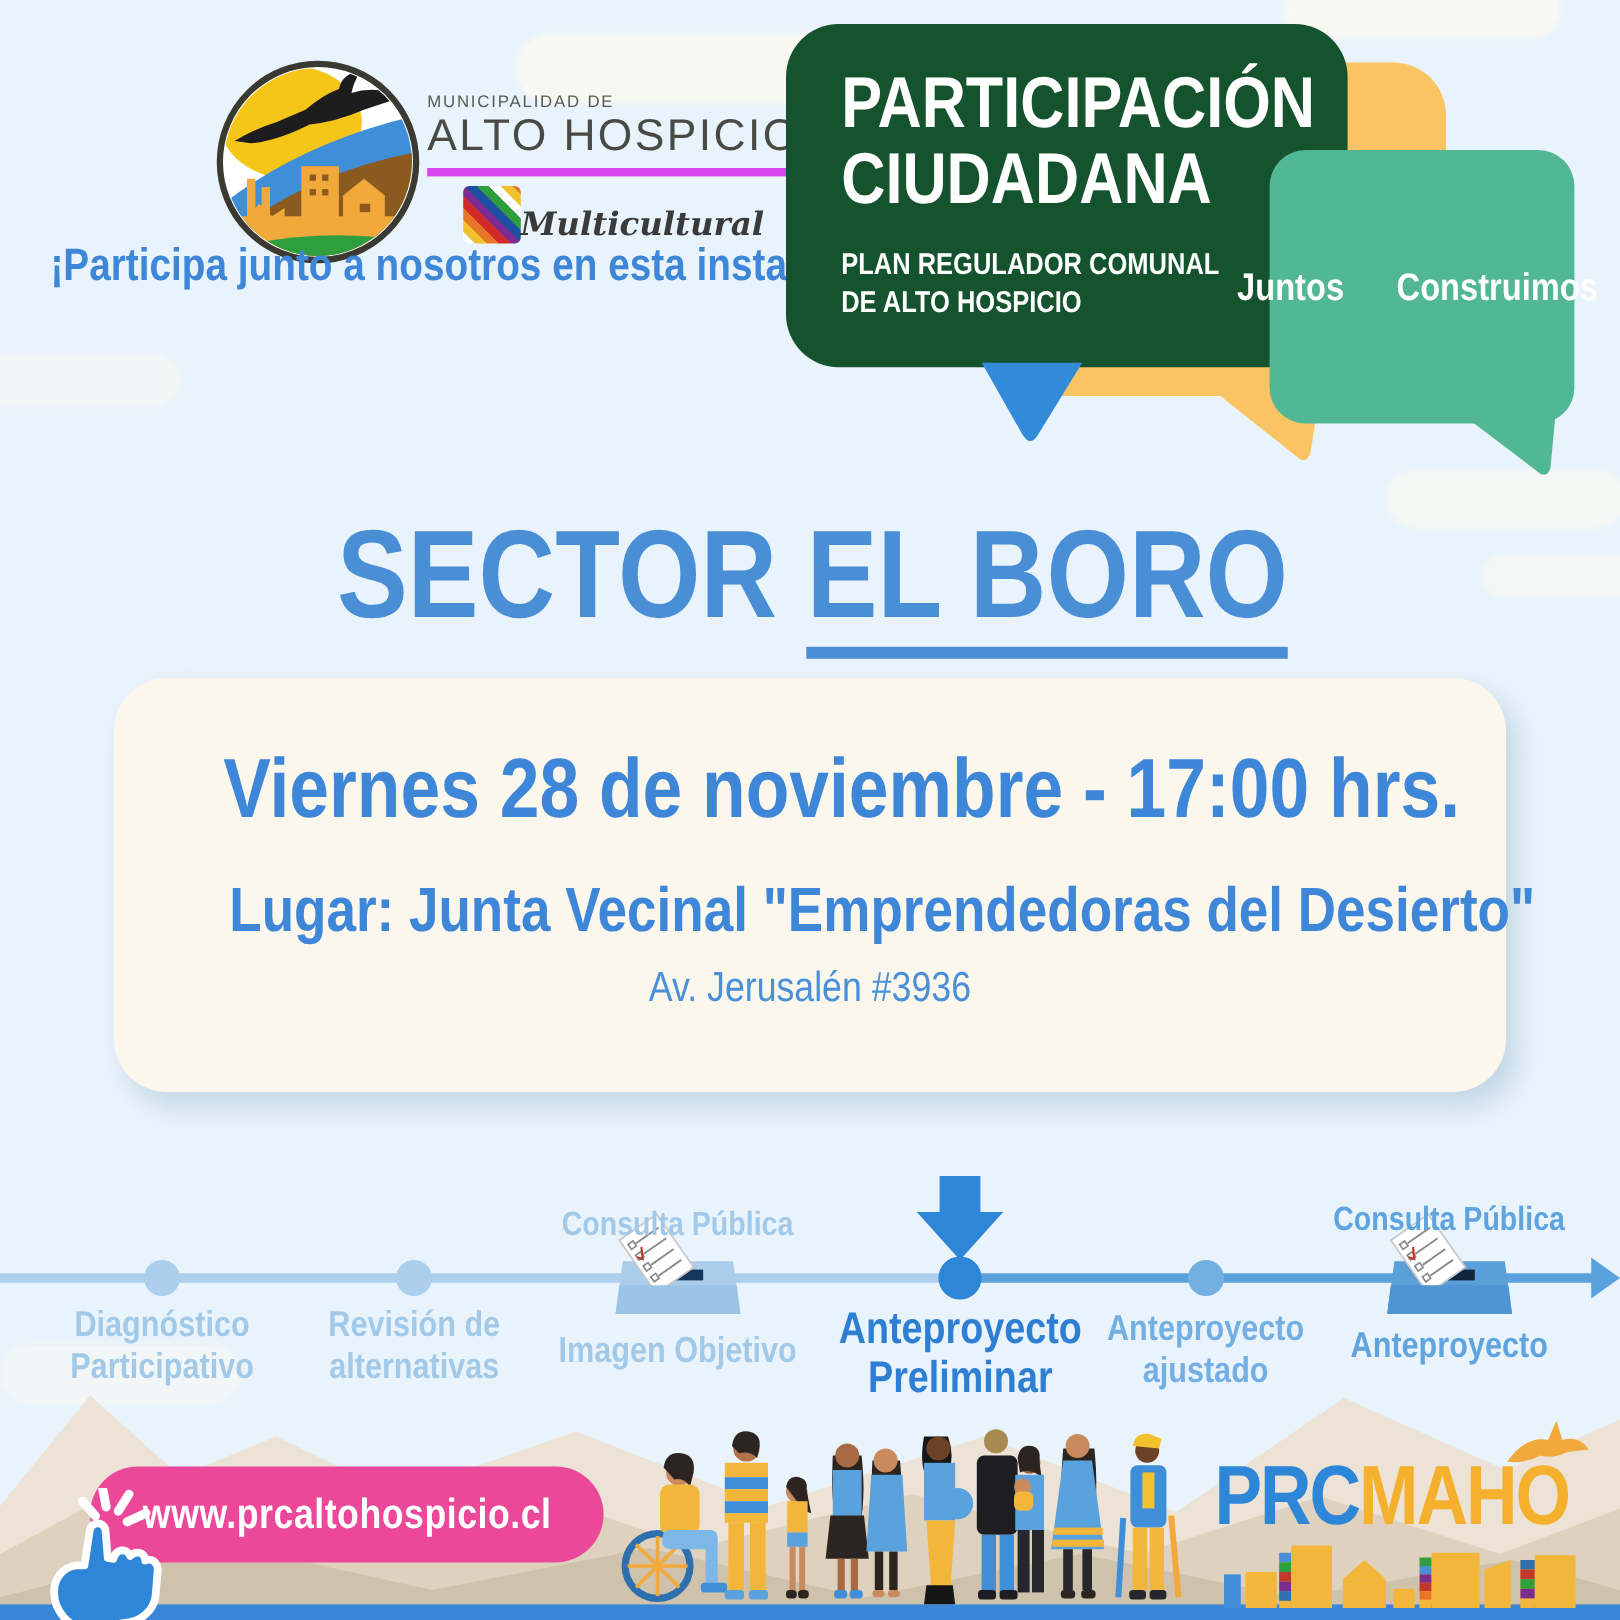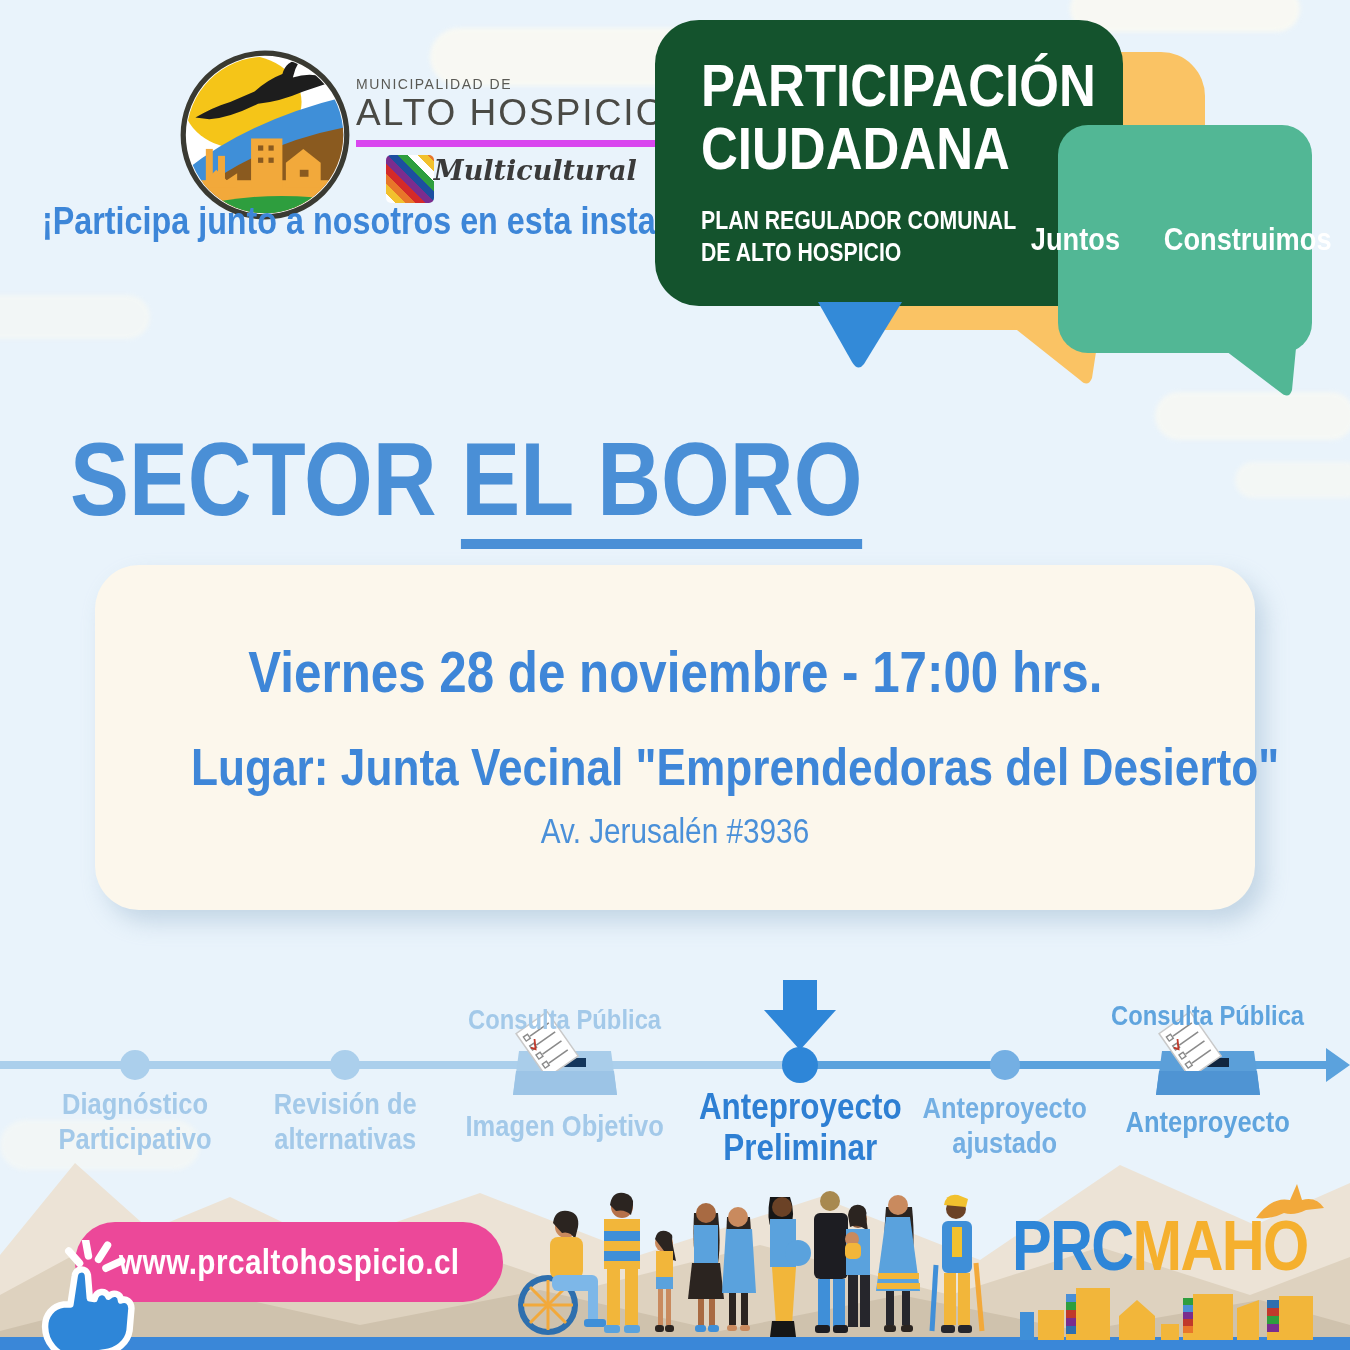--- a/index.html
+++ b/index.html
@@ -9,40 +9,40 @@
   }
   .abs{position:absolute;}
   .cond{display:inline-block; transform:scaleX(.85); transform-origin:center;}
   .cond-l{display:inline-block; transform:scaleX(.85); transform-origin:left center;}
   
   .cloud{position:absolute; background:#fbfaf2; border-radius:60px; opacity:.85; filter:blur(2px);}
   
   #muni-text{left:356px; top:76px;}
   .muni-small{font-size:14px; letter-spacing:1.5px; color:#5a5a55; font-weight:400;}
   .muni-large{font-size:37px; letter-spacing:2px; color:#4a4a45; font-weight:400; border-bottom:7px solid #d946ef; padding-bottom:6px;}
-  .muni-row{display:flex; align-items:flex-start; margin-top:8px; justify-content:center;}
+  .muni-row{display:flex; align-items:flex-end; margin-top:8px; justify-content:center;}
   .wiphala{width:48px; height:48px; border-radius:5px;
     background:repeating-linear-gradient(45deg,#ffffff 0 7px,#f2c12e 7px 14px,#e8762a 14px 21px,#d42a2a 21px 28px,#7a2d8e 28px 35px,#1c4fa0 35px 42px,#2e9e3e 42px 49px);}
   .multicultural{font-family:"DejaVu Serif", serif; font-style:italic; font-weight:700; font-size:27px; color:#3a3a3a;}
   #tagline{left:42px; top:200px; font-size:38px; font-weight:700; color:#3d86d8; white-space:nowrap;}
   
   #bubble-yellow{left:835px; top:52px; width:370px; height:278px; border-radius:44px; background:#fac364;}
   #bubble-blue{left:655px; top:20px; width:468px; height:286px; border-radius:44px; background:#14532d; color:#fff; padding:34px 0 0 46px; box-sizing:border-box;}
   .blue-title{font-size:60px; font-weight:800; line-height:63px; white-space:nowrap;}
   .blue-sub{font-size:25px; font-weight:700; line-height:32px; margin-top:24px; white-space:nowrap;}
   #bubble-green{left:1058px; top:125px; width:254px; height:228px; border-radius:30px; background:#52b795; color:#fff;
     display:flex; justify-content:center; align-items:center; gap:21px;}
   .green-line{font-size:32px; font-weight:700; white-space:nowrap;}
   
-  #sector-title{left:0; top:420px; width:1143px; text-align:left; color:#4a8fd6; font-size:104px; font-weight:800; white-space:nowrap;}
+  #sector-title{left:0; top:420px; width:1143px; text-align:right; color:#4a8fd6; font-size:104px; font-weight:800; white-space:nowrap;}
   #sector-title .u{border-bottom:10px solid #4a8fd6; padding-bottom:2px;}
   
   #event-card{left:95px; top:565px; width:1160px; height:345px; border-radius:44px; background:#fcf7ec;
     box-shadow:10px 12px 22px rgba(150,180,205,.45); text-align:center;}
-  .card-line1{margin-top:73px; font-size:58px; font-weight:800; color:#3e86d8; white-space:nowrap;}
+  .card-line1{margin-top:52px; font-size:70px; font-weight:800; color:#3e86d8; white-space:nowrap;}
   .card-line2{margin-top:32px; font-size:52px; font-weight:800; color:#3e86d8; white-space:nowrap;}
   .card-line3{margin-top:14px; font-size:35px; font-weight:400; color:#4a90d9; white-space:nowrap;}
   
   .tl-label{position:absolute; width:340px; margin-left:-170px; text-align:center; font-weight:700; font-size:30px; line-height:35px; white-space:nowrap;}
   .tl-current{font-size:37px; line-height:41px; color:#2e7fd3;}
   .tl-light{color:#a3c9e9;}
   .tl-mid{color:#74afe3;}
   .tl-mid2{color:#5fa4de;}
   
   #website-pill{left:75px; top:1222px; width:428px; height:80px; border-radius:44px; background:#ec4899;

